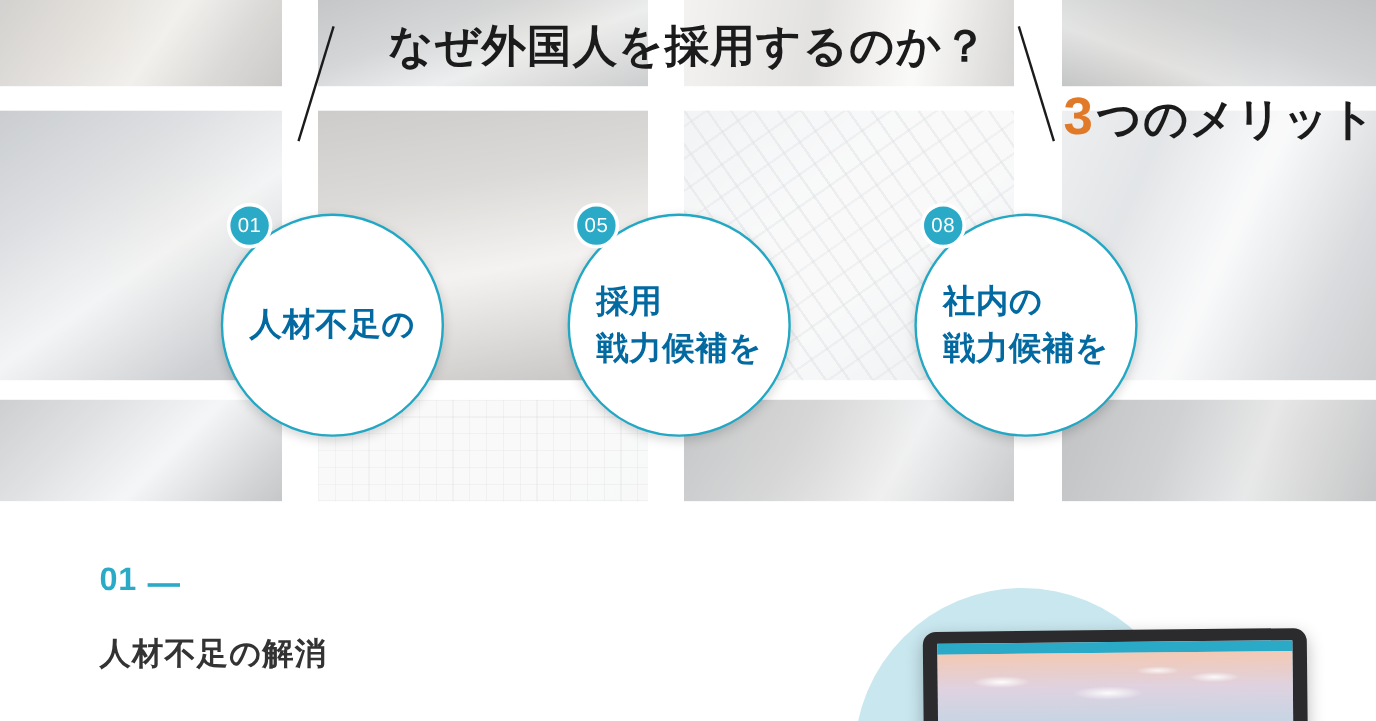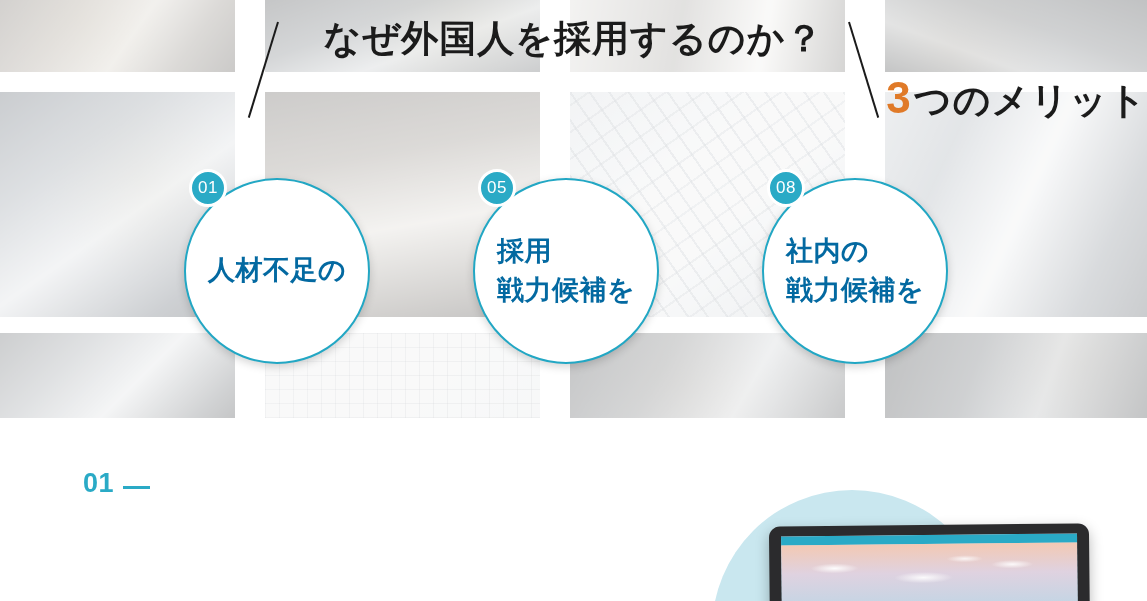--- a/index.html
+++ b/index.html
@@ -358,20 +358,21 @@
     </div>
     <div class="circle-badge">08</div>
   </div>
 </div>
 
 <div class="section">
   <div class="section-num-row">
     <span class="section-num">01</span>
     <span class="section-dash"></span>
   </div>
+  <div class="section-heading">人材不足の解消</div>
 </div>
 
 <div class="device-area">
   <div class="teal-blob"></div>
   <div class="laptop">
     <div class="laptop-screen">
       <div class="screen-topbar"></div>
       <div class="screen-photo"></div>
       <div class="screen-clouds"></div>
 

